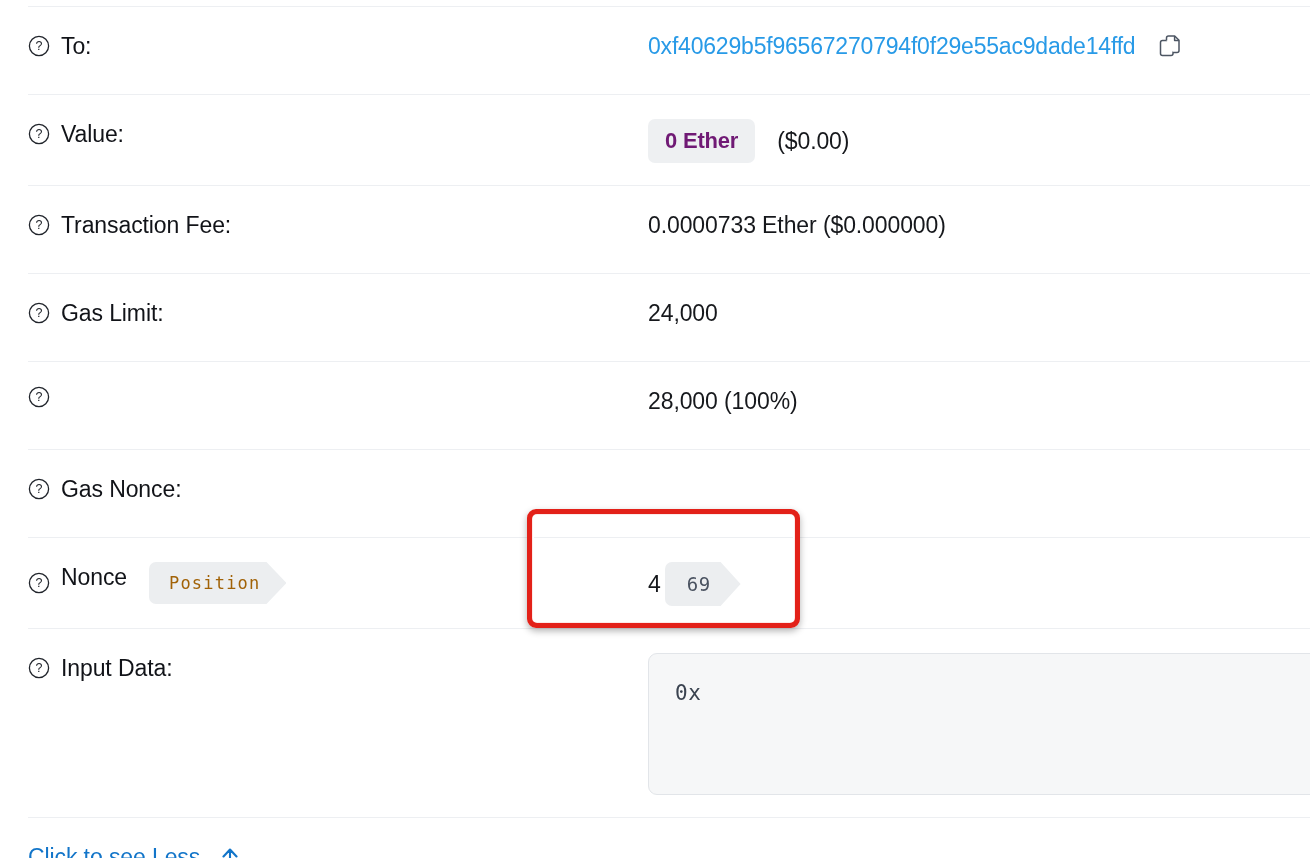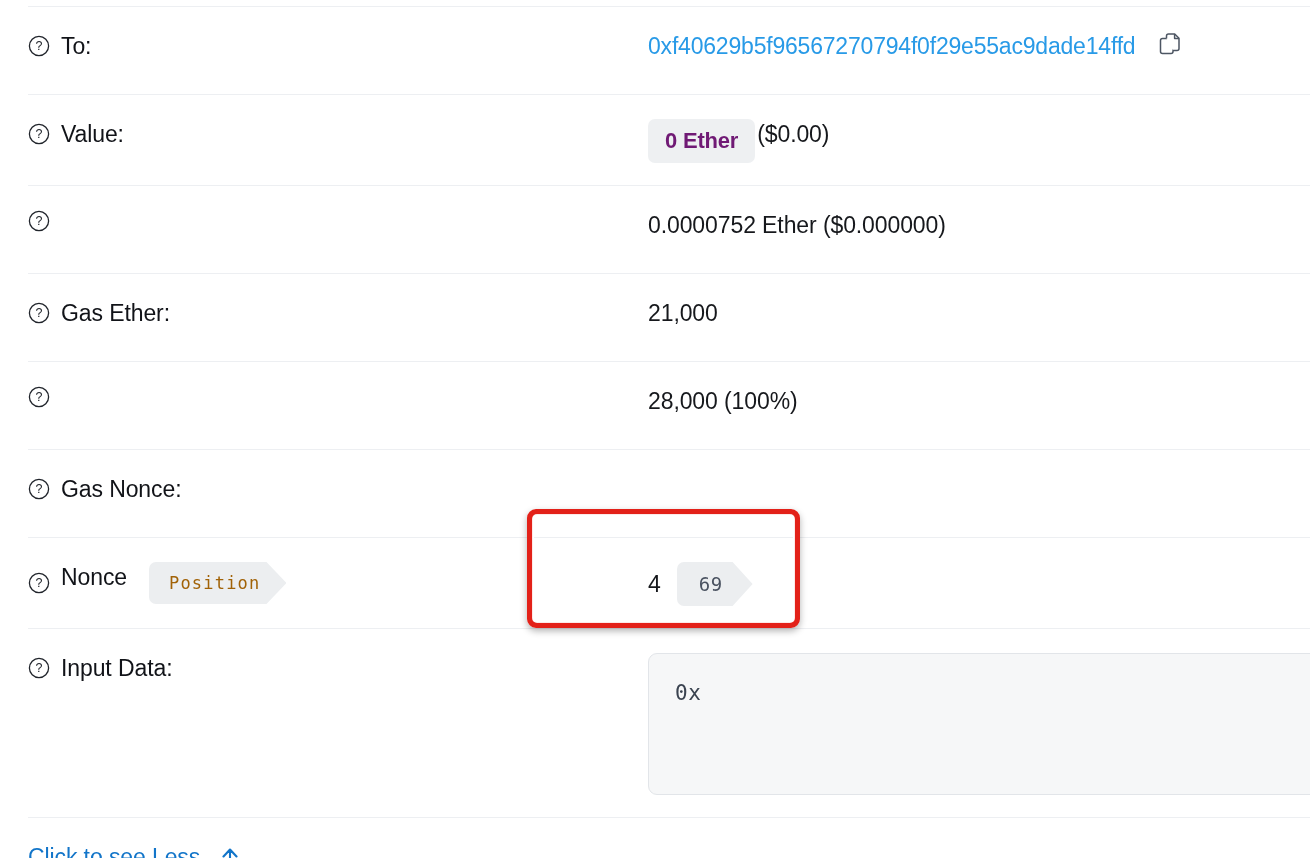--- a/index.html
+++ b/index.html
@@ -47,20 +47,21 @@
   }
 
   .row-value {
     flex: 1 1 auto;
     font-size: 23px;
     color: #16181c;
     line-height: 30px;
     letter-spacing: -0.1px;
     padding-top: 2px;
     display: flex;
+    align-items: center;
     min-height: 30px;
   }
 
   
   .help-icon {
     flex: 0 0 auto;
     width: 22px;
     height: 22px;
     margin-right: 11px;
     display: inline-block;
@@ -94,21 +95,21 @@
     justify-content: center;
     background: #eef0f2;
     border-radius: 7px;
     padding: 9px 17px;
     font-size: 22px;
     font-weight: bold;
     color: #701a75;
     letter-spacing: -0.2px;
     line-height: 26px;
   }
-  .paren-usd { margin-left: 2px; font-size: 23px; color: #16181c; }
+  .paren-usd { margin-left: 22px; font-size: 23px; color: #16181c; }
 
   
   .tag-badge {
     display: inline-flex;
     align-items: center;
     justify-content: flex-start;
     background: #eceef0;
     color: #a16207;
     font-family: "DejaVu Sans Mono", "Liberation Mono", monospace;
     font-size: 17px;
@@ -125,21 +126,21 @@
     letter-spacing: 0.5px;
     padding: 0 30px 0 22px;
     height: 44px;
   }
   .nonce-label-wrap { display: flex; align-items: flex-start; }
   .nonce-label-wrap .tag-badge { margin-left: 22px; }
 
   
   .nonce-value { display: flex; align-items: center; }
   .nonce-number { font-size: 23px; color: #16181c; }
-  .nonce-value .tag-badge { margin-left: 16px; }
+  .nonce-value .tag-badge { margin-left: 4px; }
 
   
   .highlight-box {
     position: absolute;
     left: 527px;
     top: 509px;
     width: 273px;
     height: 119px;
     border: 6px solid #e32119;
     border-radius: 9px;
@@ -252,35 +253,36 @@
   </div>
 
   <div class="row">
     <div class="row-label">
       <span class="help-icon">
         <svg viewBox="0 0 22 22">
             <circle cx="11" cy="11" r="9.6" fill="none" stroke="#20242b" stroke-width="1.3"></circle>
             <text x="11" y="15.4" text-anchor="middle" font-family="Liberation Sans, sans-serif" font-size="12.5" fill="#20242b">?</text>
           </svg>
       </span>
-    </div>
-    <div class="row-value">0.0000752 Ether ($0.000000)</div>
-  </div>
-
-  <div class="row">
-    <div class="row-label">
-      <span class="help-icon">
-        <svg viewBox="0 0 22 22">
-            <circle cx="11" cy="11" r="9.6" fill="none" stroke="#20242b" stroke-width="1.3"></circle>
-            <text x="11" y="15.4" text-anchor="middle" font-family="Liberation Sans, sans-serif" font-size="12.5" fill="#20242b">?</text>
-          </svg>
-      </span>
-      <span>Gas Ether:</span>
-    </div>
-    <div class="row-value">21,000</div>
+      <span>Transaction Fee:</span>
+    </div>
+    <div class="row-value">0.0000733 Ether ($0.000000)</div>
+  </div>
+
+  <div class="row">
+    <div class="row-label">
+      <span class="help-icon">
+        <svg viewBox="0 0 22 22">
+            <circle cx="11" cy="11" r="9.6" fill="none" stroke="#20242b" stroke-width="1.3"></circle>
+            <text x="11" y="15.4" text-anchor="middle" font-family="Liberation Sans, sans-serif" font-size="12.5" fill="#20242b">?</text>
+          </svg>
+      </span>
+      <span>Gas Limit:</span>
+    </div>
+    <div class="row-value">24,000</div>
   </div>
 
   <div class="row">
     <div class="row-label">
       <span class="help-icon">
         <svg viewBox="0 0 22 22">
             <circle cx="11" cy="11" r="9.6" fill="none" stroke="#20242b" stroke-width="1.3"></circle>
             <text x="11" y="15.4" text-anchor="middle" font-family="Liberation Sans, sans-serif" font-size="12.5" fill="#20242b">?</text>
           </svg>
       </span>

